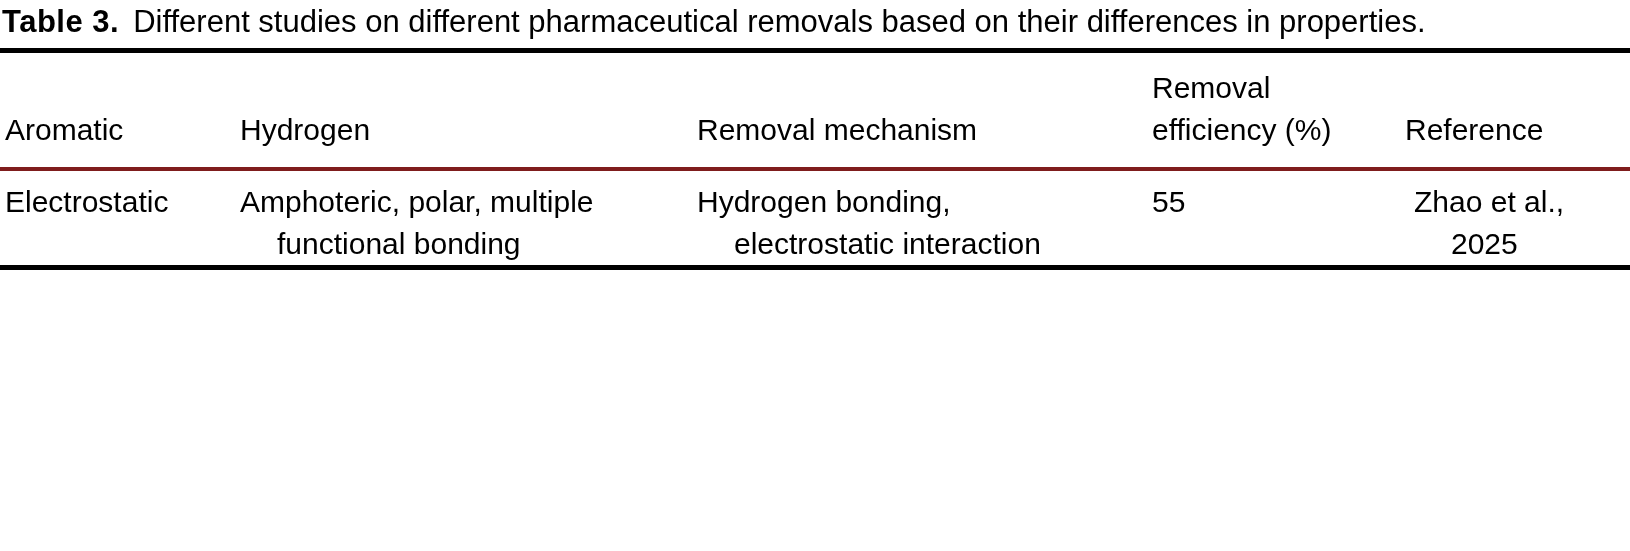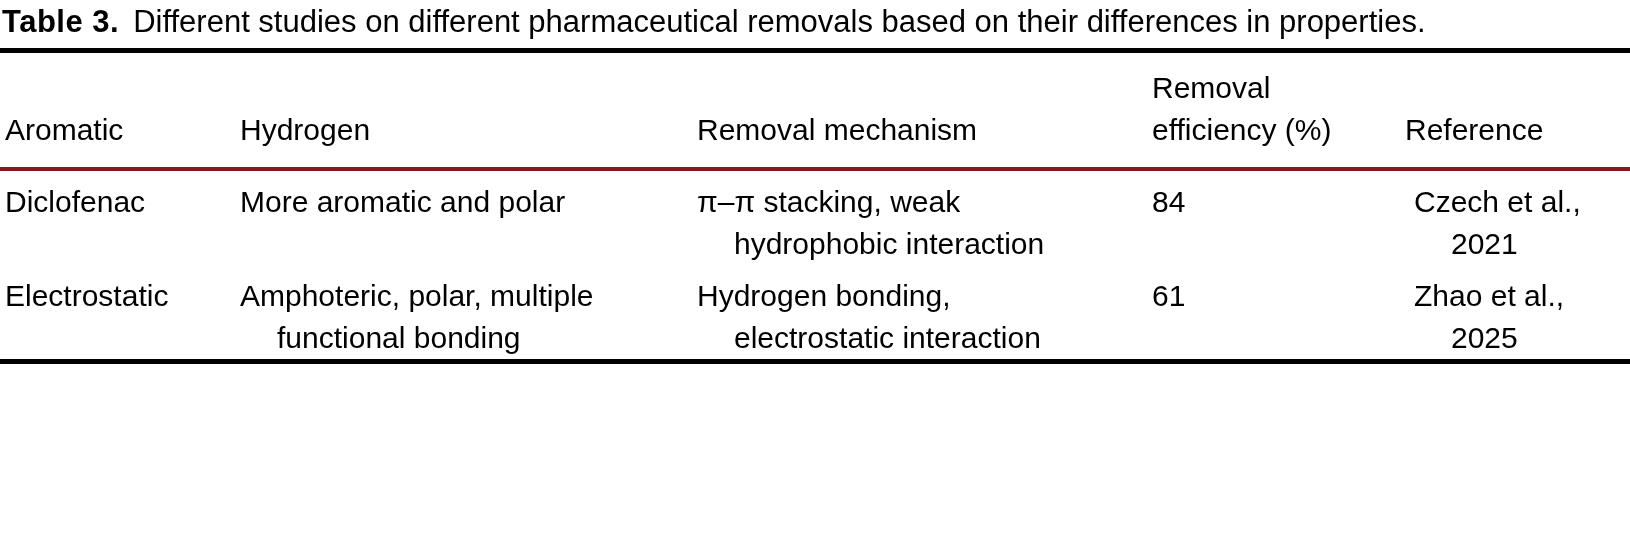--- a/index.html
+++ b/index.html
@@ -89,45 +89,30 @@
         <th>Aromatic</th>
         <th>Hydrogen</th>
         <th class="c3h">Removal mechanism</th>
         <th>Removal
 efficiency (%)</th>
         <th>Reference</th>
       </tr>
     </thead>
     <tbody>
       <tr>
-        <td>Diclofenac</td>
-        <td>
-            <div class="wrapcell">More aromatic and polar</div>
-          </td>
-        <td class="c3d">
-            <div class="wrapcell">π–π stacking, weak
-hydrophobic interaction</div>
-          </td>
-        <td>84</td>
-        <td class="c5d">
-            <div class="wrapcell">Czech et al.,
-2021</div>
-          </td>
-      </tr>
-      <tr>
         <td>Electrostatic</td>
         <td>
             <div class="wrapcell">Amphoteric, polar, multiple
 functional bonding</div>
           </td>
         <td class="c3d">
             <div class="wrapcell">Hydrogen bonding,
 electrostatic interaction</div>
           </td>
-        <td>61</td>
+        <td>55</td>
         <td class="c5d">
             <div class="wrapcell">Zhao et al.,
 2025</div>
           </td>
       </tr>
     </tbody>
   </table>
 
 </div>
 

